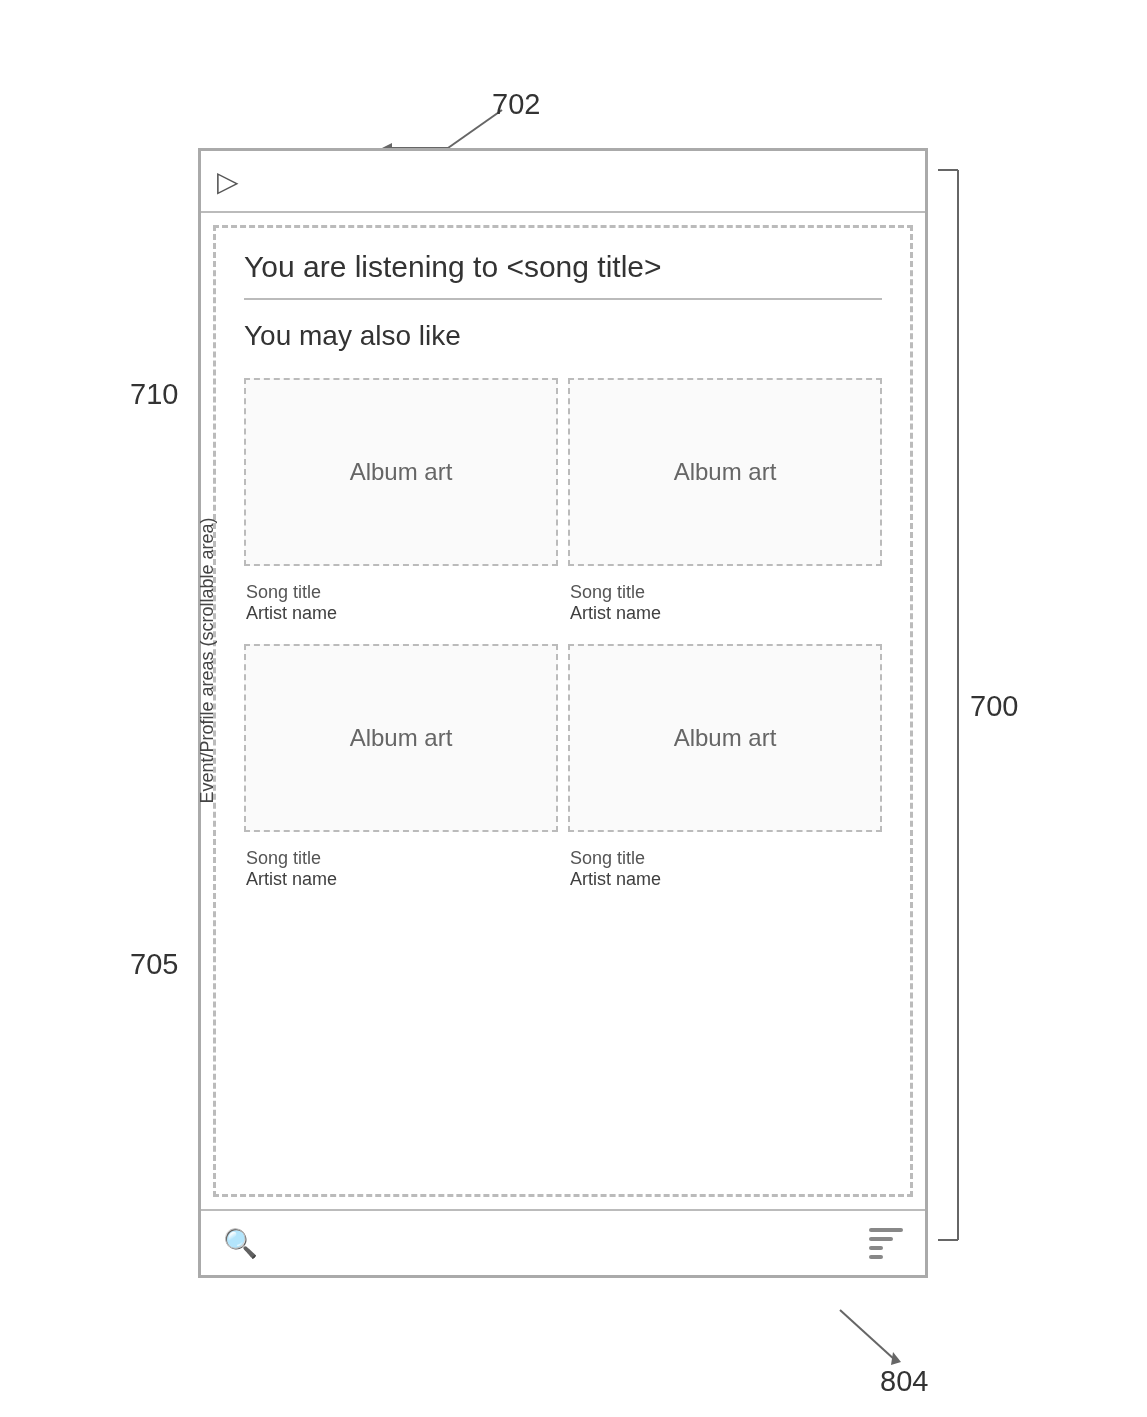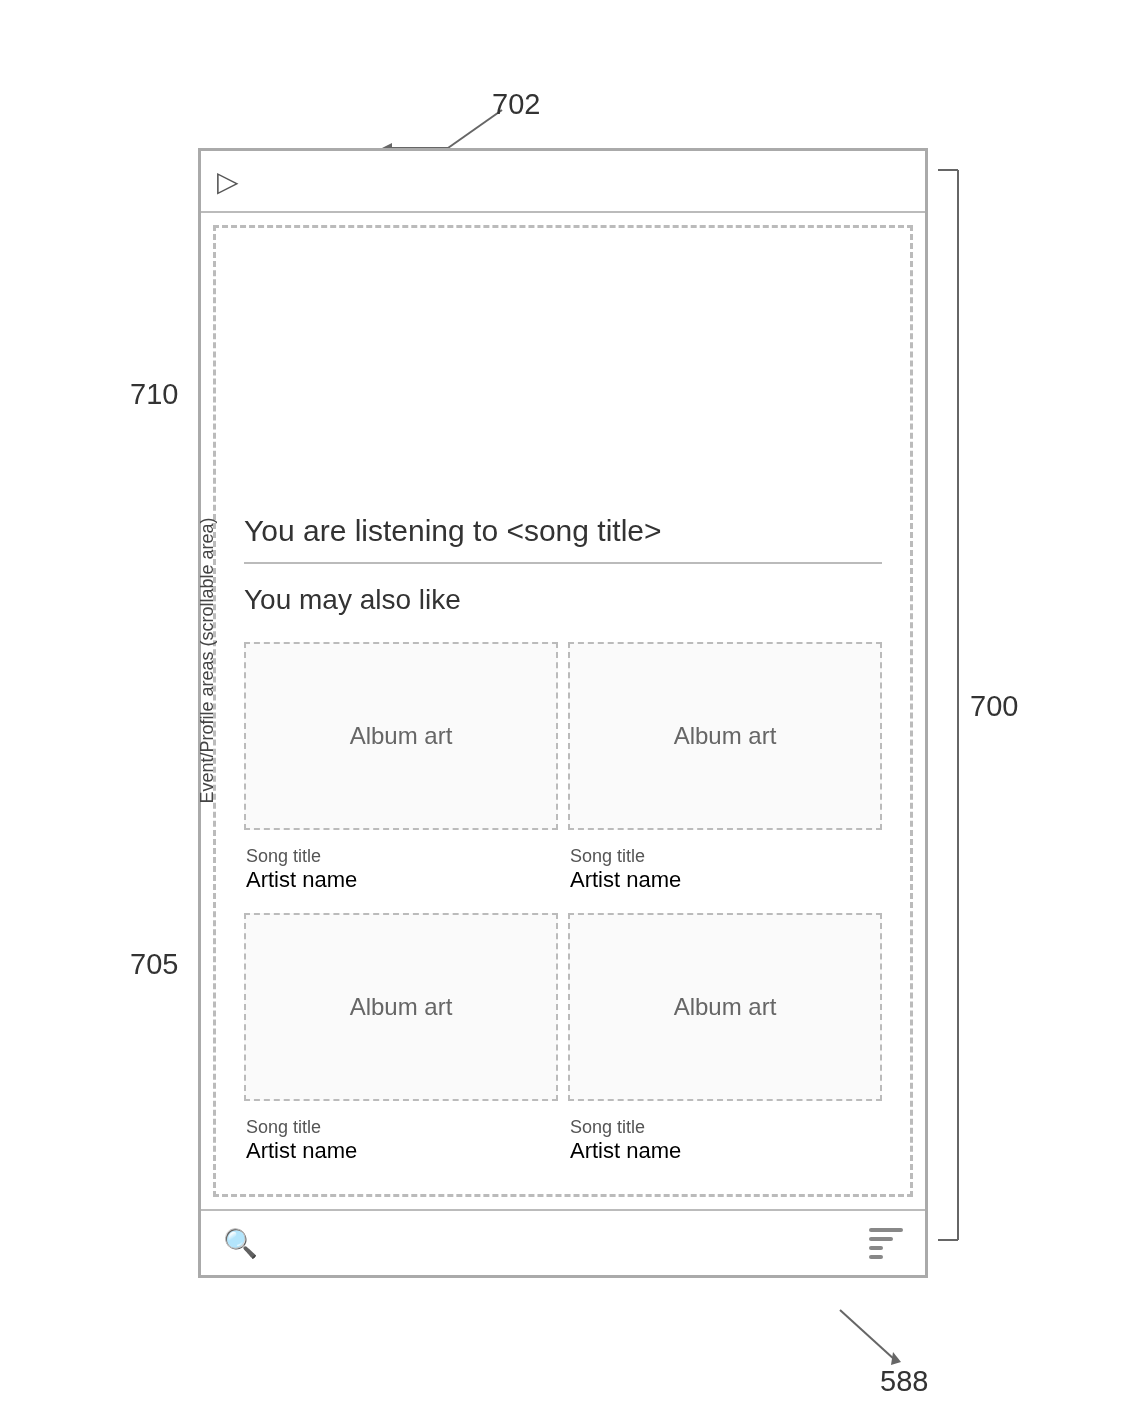--- a/index.html
+++ b/index.html
@@ -54,21 +54,20 @@
     
     .scroll-area {
       flex: 1;
       overflow: hidden;
       display: flex;
       flex-direction: column;
       padding: 22px 28px;
       gap: 12px;
       border: 3px dashed #bbb;
       margin: 12px;
-      justify-content: flex-end;
     }
 
     
     .now-playing-section {
       padding-bottom: 14px;
       border-bottom: 2px solid #bbb;
     }
 
     .now-playing-text {
       font-size: 30px;
@@ -118,22 +117,22 @@
       flex-direction: column;
       padding: 4px 2px;
     }
 
     .song-title-text {
       font-size: 18px;
       color: #555;
     }
 
     .artist-name-text {
-      font-size: 22px;
-      color: #000000;
+      font-size: 18px;
+      color: #404040;
     }
 
     
     .news-section {
       padding-top: 14px;
       border-top: 2px solid #bbb;
       margin-top: 4px;
     }
 
     .news-title-text {
@@ -301,17 +300,17 @@
   </div>
 
   <div class="annotation" style="top: 88px; left: 492px;">702</div>
 
   <div class="annotation" style="top: 378px; left: 130px;">710</div>
 
   <div class="annotation" style="top: 948px; left: 130px;">705</div>
 
   <div class="annotation" style="top: 690px; left: 970px;">700</div>
 
-  <div class="annotation" style="top: 1365px; left: 880px;">588</div>
+  <div class="annotation" style="top: 1365px; left: 880px;">804</div>
 
   <div class="sideways-label" style="top: 650px; left: 64px;">Event/Profile areas (scrollable area)</div>
 
 </div>
 
 </body></html>

